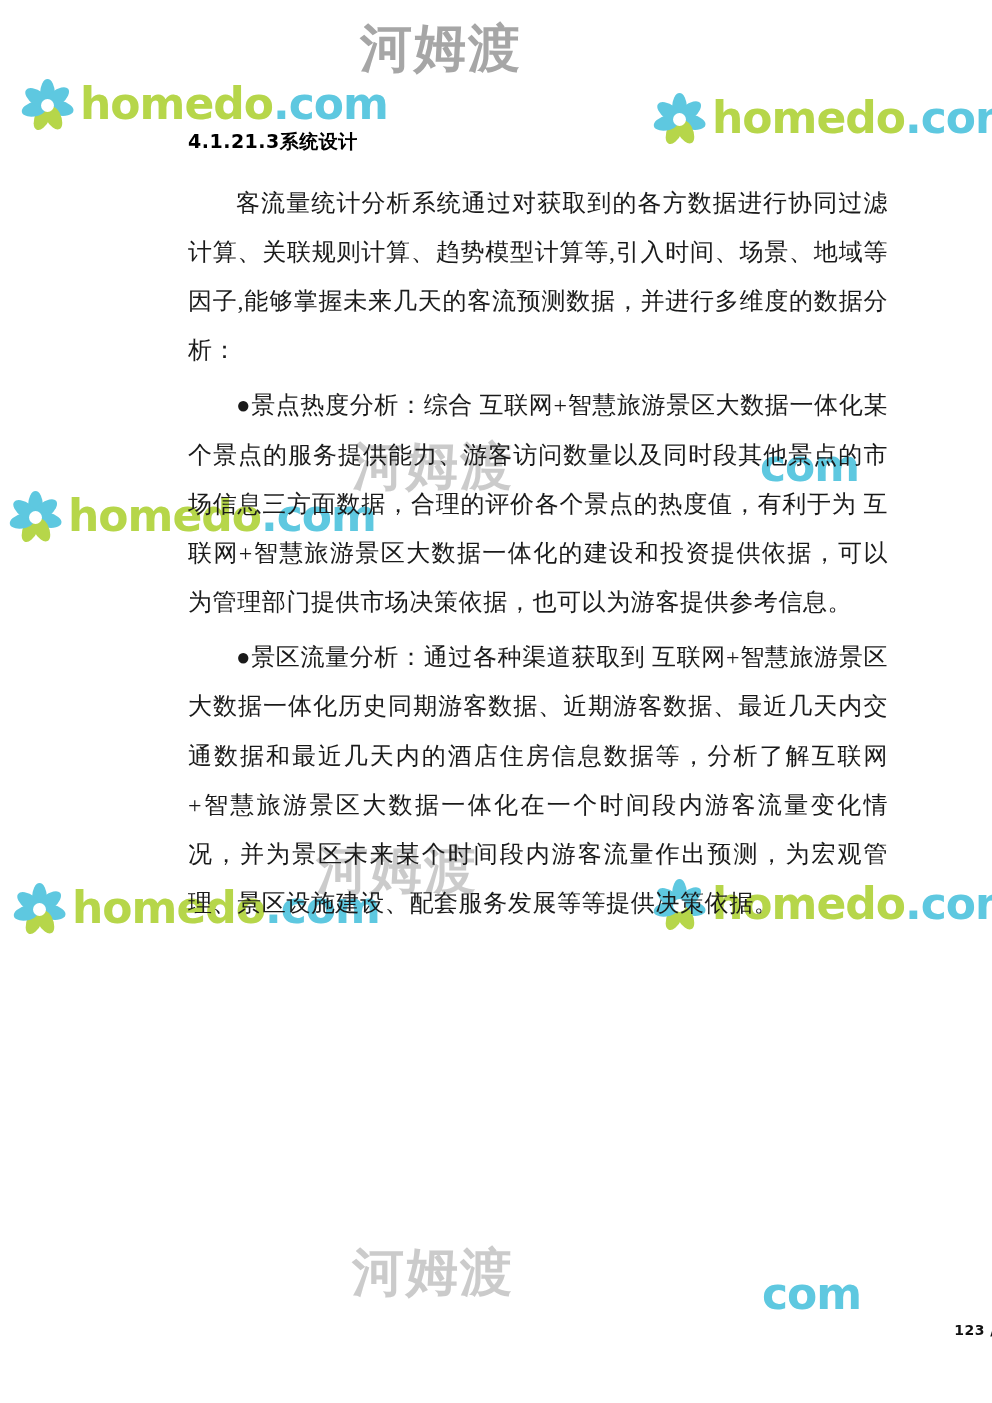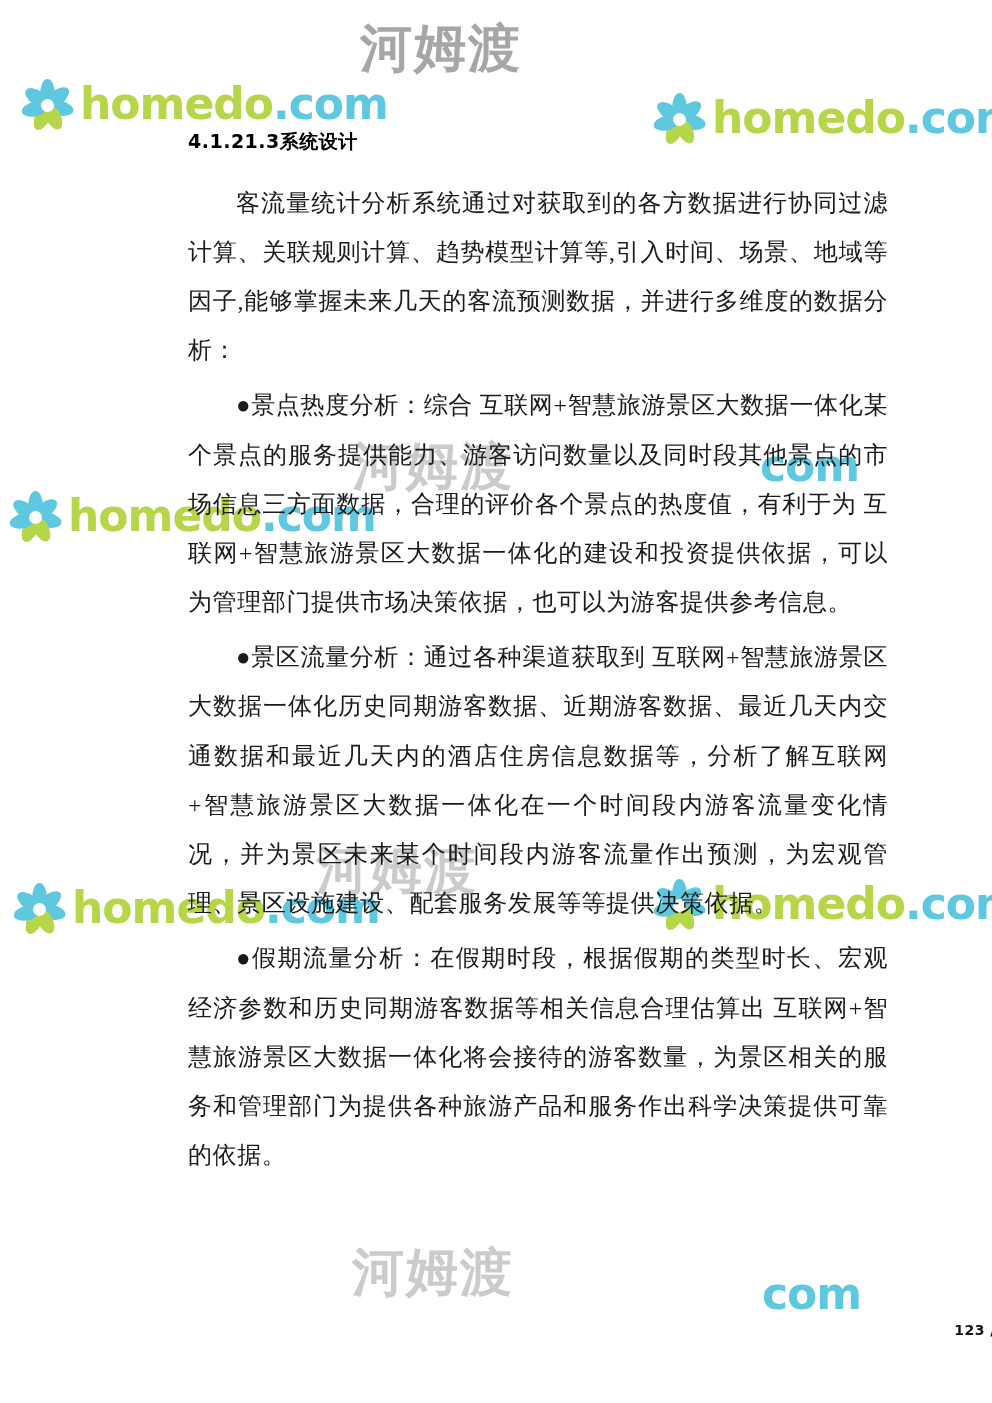--- a/index.html
+++ b/index.html
@@ -222,19 +222,18 @@
     <div class="wm-cn" style="left:352px; top:1238px;">河姆渡</div>
 
   </div>
 
   <div id="content">
     <div class="doc-body">
       <h2 class="heading">4.1.21.3系统设计</h2>
       <p class="para">客流量统计分析系统通过对获取到的各方数据进行协同过滤计算、关联规则计算、趋势模型计算等,引入时间、场景、地域等因子,能够掌握未来几天的客流预测数据，并进行多维度的数据分析：</p>
       <p class="para bullet">●景点热度分析：综合 互联网+智慧旅游景区大数据一体化某个景点的服务提供能力、游客访问数量以及同时段其他景点的市场信息三方面数据，合理的评价各个景点的热度值，有利于为 互联网+智慧旅游景区大数据一体化的建设和投资提供依据，可以为管理部门提供市场决策依据，也可以为游客提供参考信息。</p>
       <p class="para bullet">●景区流量分析：通过各种渠道获取到 互联网+智慧旅游景区大数据一体化历史同期游客数据、近期游客数据、最近几天内交通数据和最近几天内的酒店住房信息数据等，分析了解互联网+智慧旅游景区大数据一体化在一个时间段内游客流量变化情况，并为景区未来某个时间段内游客流量作出预测，为宏观管理、景区设施建设、配套服务发展等等提供决策依据。</p>
-      <p class="para bullet">●假期流量分析：在假期时段，根据假期的类型时长、宏观经济参数和历史同期游客数据等相关信息合理估算出 互联网+智慧旅游景区大数据一体化将会接待的游客数量，为景区相关的服务和管理部门为提供各种旅游产品和服务作出科学决策提供可靠的依据。</p>
     </div>
 
     <div class="page-number">123 / 420</div>
   </div>
 
 </div>
 
 </body></html>

